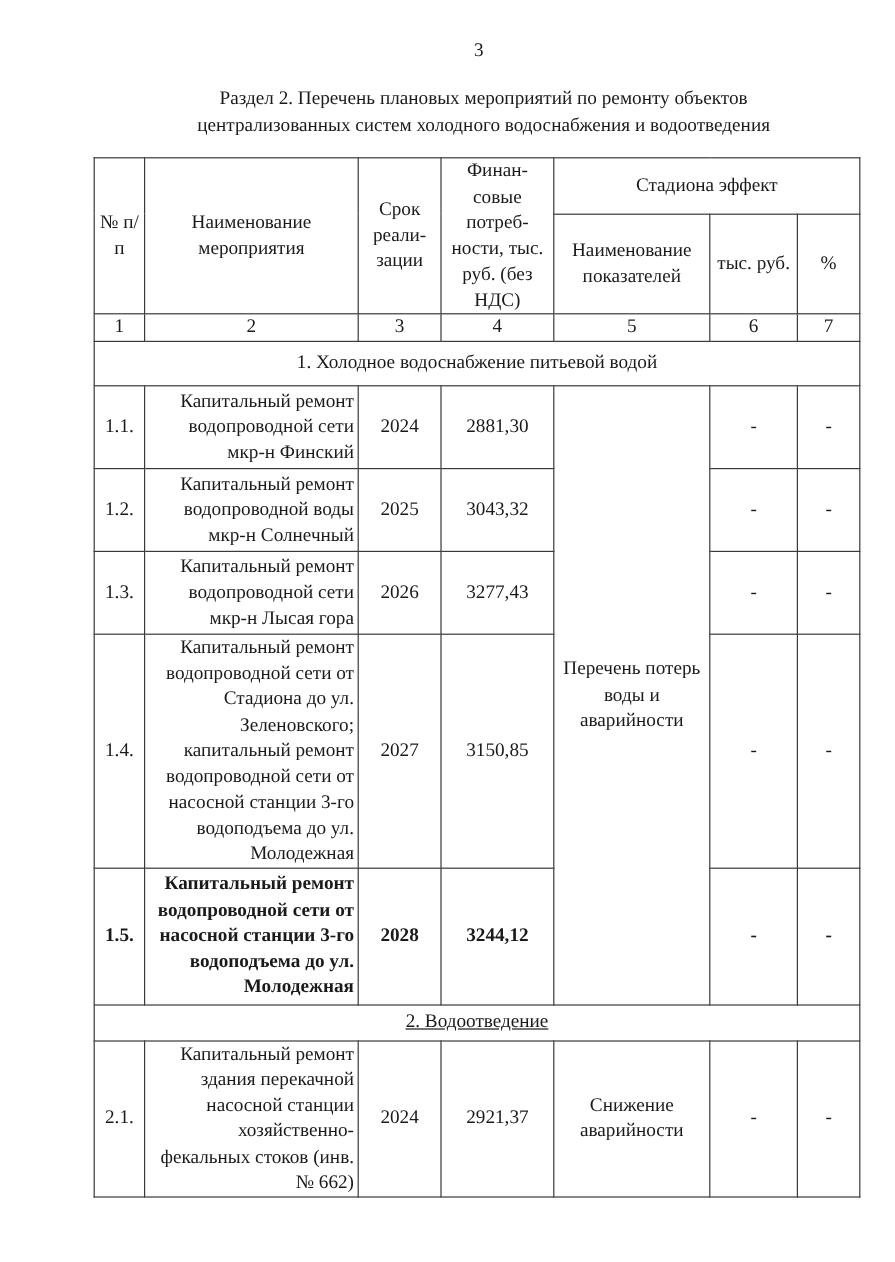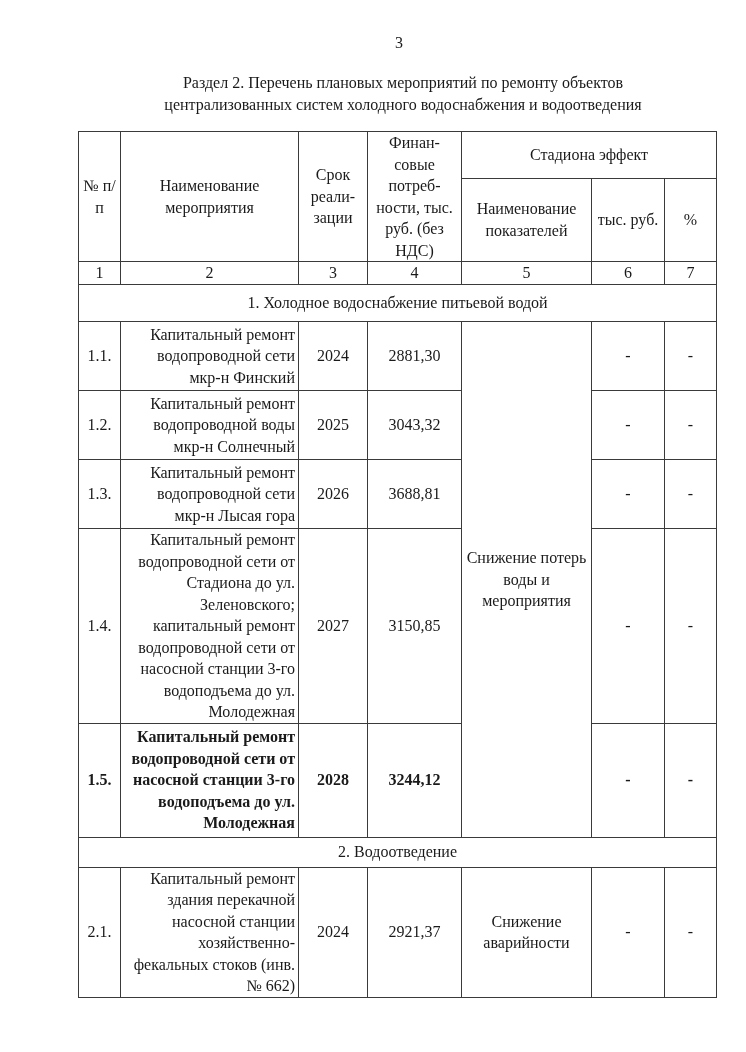--- a/index.html
+++ b/index.html
@@ -10,21 +10,21 @@
   table { position:absolute; left:78px; top:131px; border-collapse:collapse; table-layout:fixed; width:638px; font-size:16px; line-height:21.5px; }
   td { border:1.2px solid #3a3a3a; padding:0 3px; vertical-align:middle; text-align:center; }
   td.name { text-align:right; padding-left:5px; }
   .h-top td { height:45px; }
   .h-sub td { height:81px; }
   .num-row td { height:22px; line-height:20px; }
   .section td { height:36px;font-family:Liberation Serif, serif; }
   .r11 td, .r12 td, .r13 td { height:68px; }
   .r14 td { height:192px;margin-top:16px; }
   .r15 td { height:113px;font-weight:bold; }
-  .sec2 td { height:29px; }
+  .sec2 td { height:29px;text-decoration:underline; }
   .r21 td { height:123px; }
 </style>
 </head>
 <body>
 
 <div class="page-num">3</div>
 <div class="title">
   <div>Раздел 2. Перечень плановых мероприятий по ремонту объектов</div>
   <div>централизованных систем холодного водоснабжения и водоотведения</div>
 </div>
@@ -62,37 +62,37 @@
     <td>7</td>
   </tr>
   <tr class="section">
     <td colspan="7">1.  Холодное водоснабжение питьевой водой</td>
   </tr>
   <tr class="r11">
     <td>1.1.</td>
     <td class="name">Капитальный ремонт водопроводной сети мкр-н Финский</td>
     <td>2024</td>
     <td>2881,30</td>
-    <td rowspan="5">Снижение потерь воды и мероприятия</td>
+    <td rowspan="5">Перечень потерь воды и аварийности</td>
     <td>-</td>
     <td>-</td>
   </tr>
   <tr class="r12">
     <td>1.2.</td>
     <td class="name">Капитальный ремонт водопроводной воды мкр-н Солнечный</td>
     <td>2025</td>
     <td>3043,32</td>
     <td>-</td>
     <td>-</td>
   </tr>
   <tr class="r13">
     <td>1.3.</td>
     <td class="name">Капитальный ремонт водопроводной сети мкр-н Лысая гора</td>
     <td>2026</td>
-    <td>3688,81</td>
+    <td>3277,43</td>
     <td>-</td>
     <td>-</td>
   </tr>
   <tr class="r14">
     <td>1.4.</td>
     <td class="name">Капитальный ремонт водопроводной сети от Стадиона до ул. Зеленовского; капитальный ремонт водопроводной сети от насосной станции 3-го водоподъема до ул. Молодежная</td>
     <td>2027</td>
     <td>3150,85</td>
     <td>-</td>
     <td>-</td>

